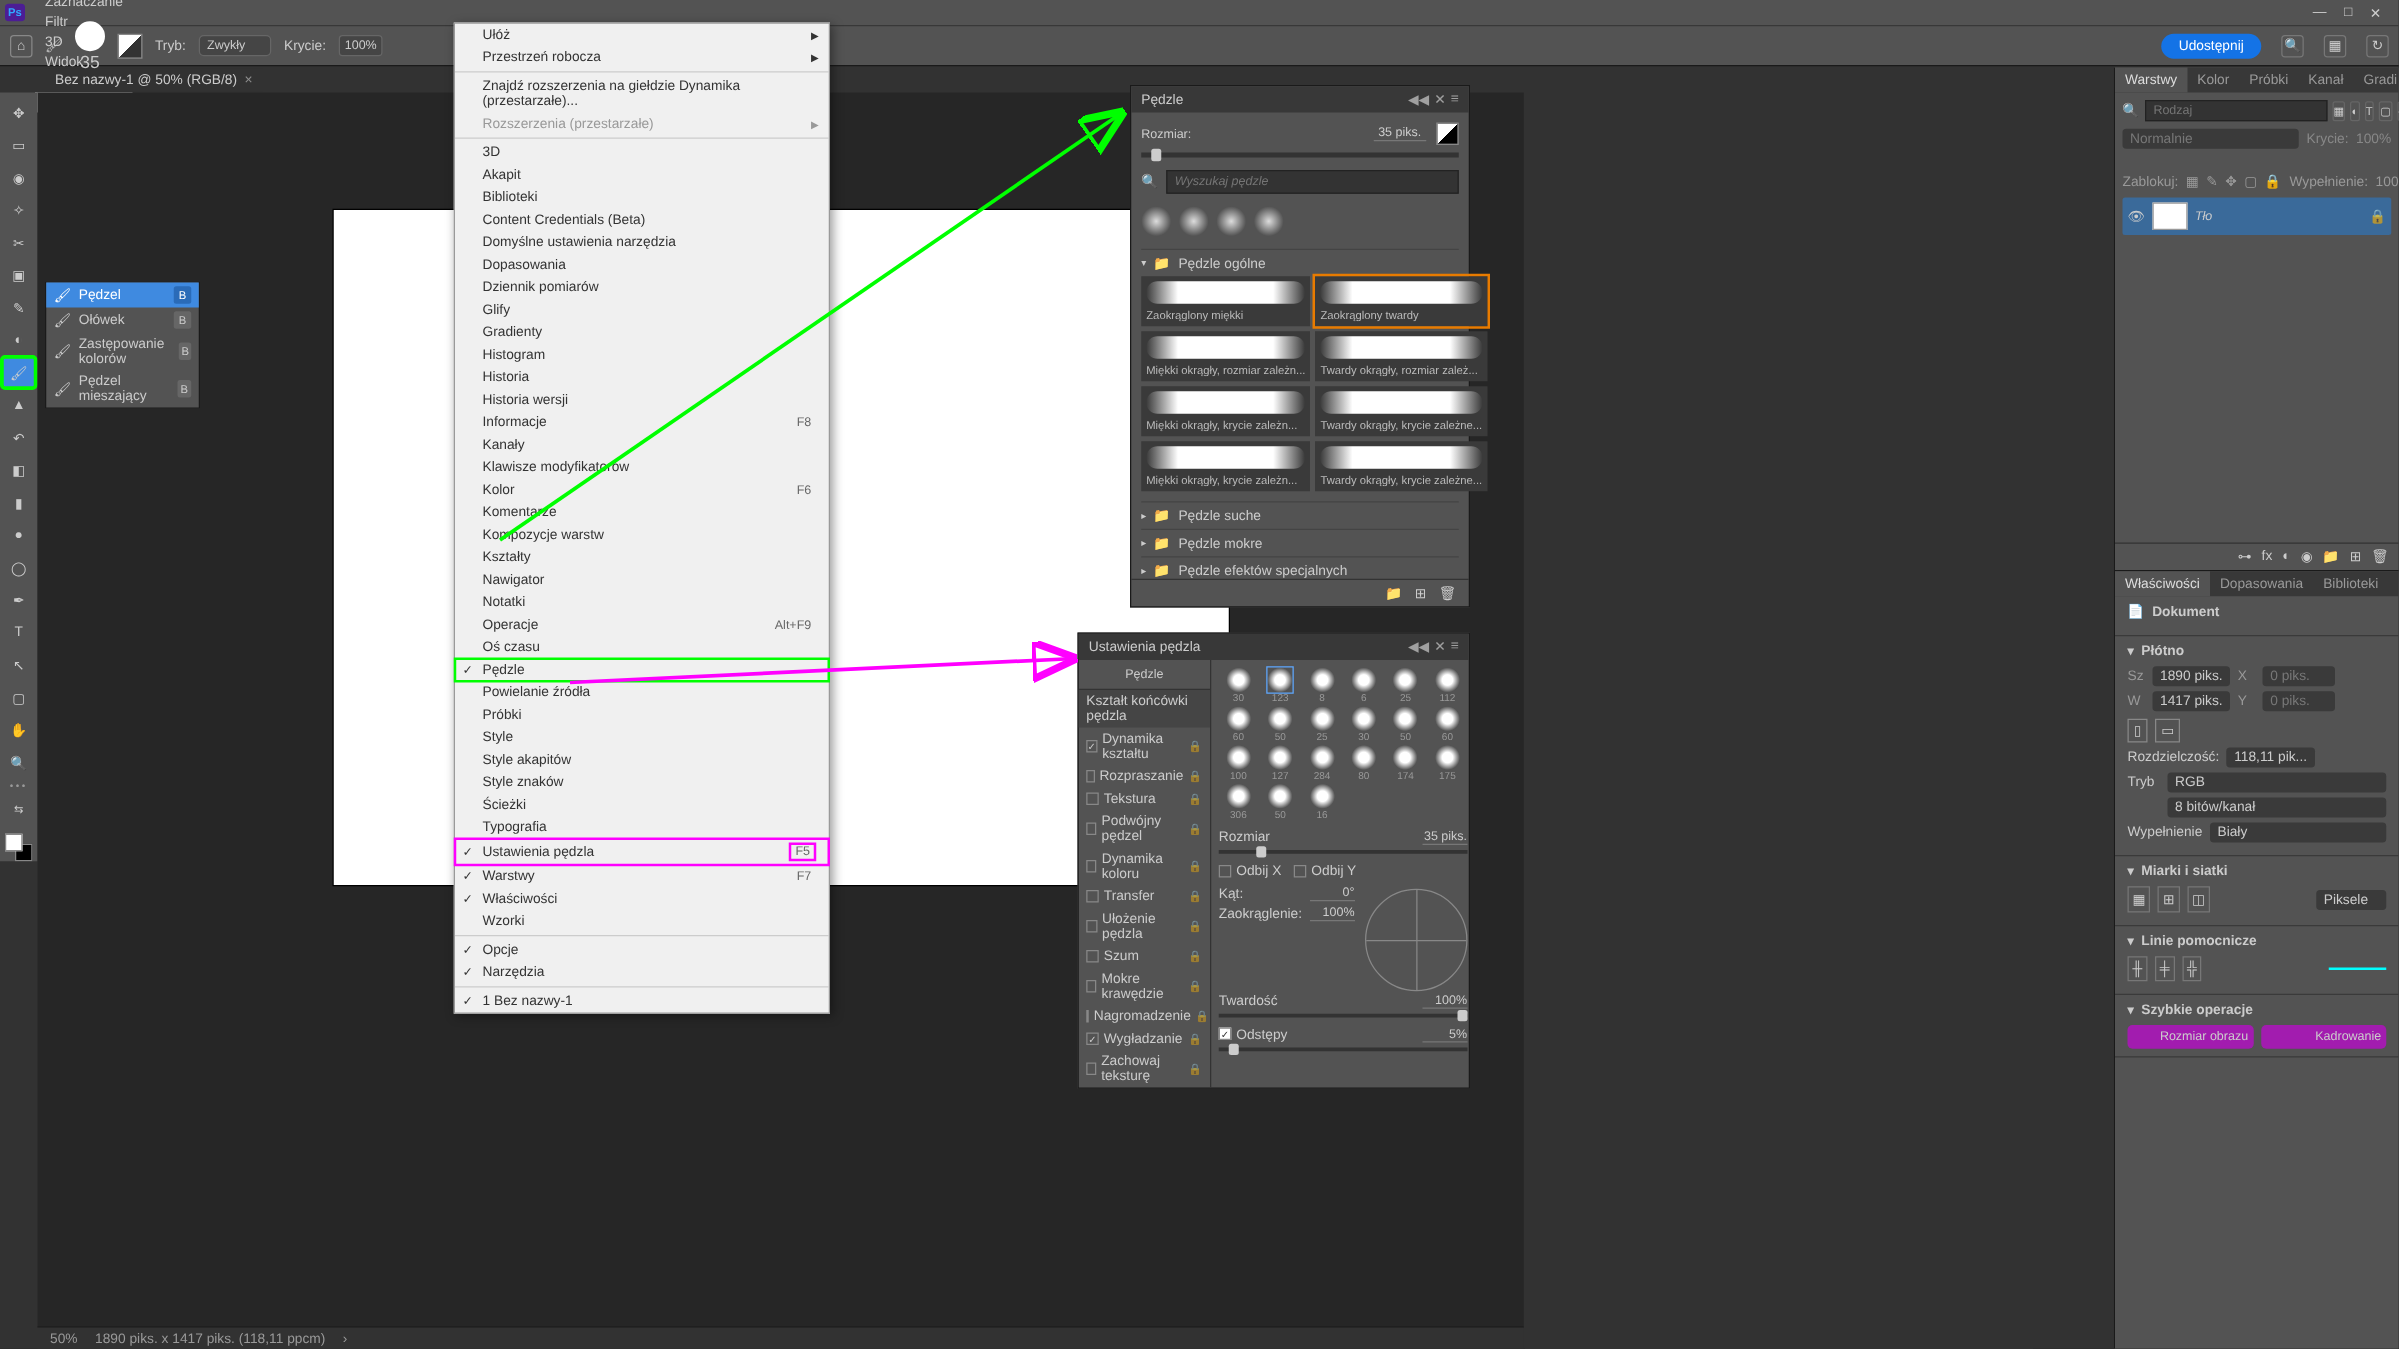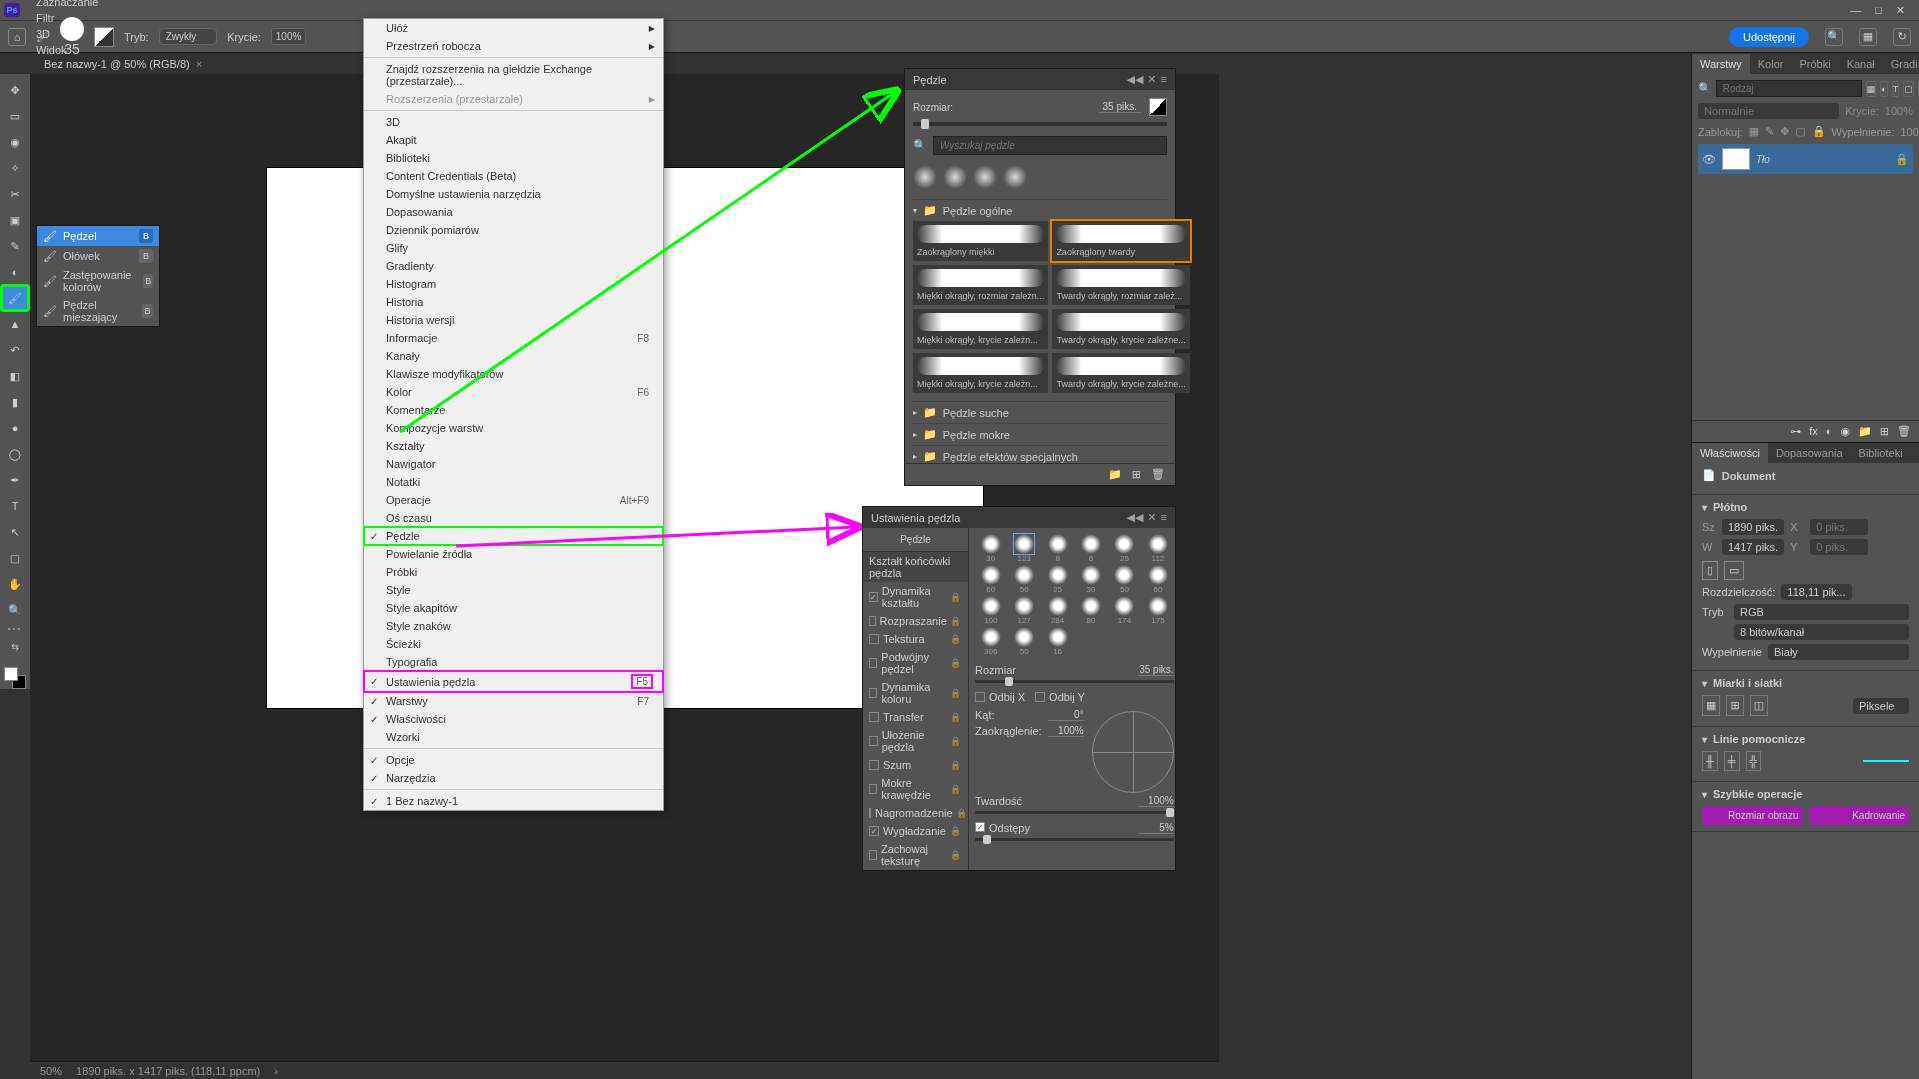--- a/index.html
+++ b/index.html
@@ -92,21 +92,21 @@
 .settings .circle::before{left:50%;top:0;bottom:0;width:1px}
 .settings .circle::after{top:50%;left:0;right:0;height:1px}
 .right-panels{position:absolute;right:0;top:54px;width:228px;bottom:0;background:#535353;border-left:1px solid #1a1a1a;display:flex;flex-direction:column}
 .tabs{display:flex;background:#383838;font-size:10px}
 .tabs .tb{padding:4px 8px;color:#999}
 .tabs .tb.act{background:#535353;color:#ddd}
 .layers{padding:6px}
 .layers .srch{display:flex;gap:4px;margin-bottom:6px;align-items:center}
 .layers .srch input{flex:1;background:#333;border:1px solid #222;padding:2px 6px;color:#999;font-size:10px}
 .layers .srch .fi{width:16px;height:16px;border:1px solid #666;border-radius:2px;display:flex;align-items:center;justify-content:center;font-size:9px}
-.layers .mode{display:flex;gap:6px;align-items:center;font-size:10px;margin-bottom:6px}
+.layers .mode{display:flex;gap:6px;align-items:center;font-size:10px;margin-bottom:20px}
 .layers .mode .sel{flex:1;background:#3a3a3a;padding:2px 6px;border-radius:3px;color:#777}
 .layers .lock{display:flex;gap:6px;align-items:center;font-size:10px;margin-bottom:6px;color:#999}
 .layers .lyr{display:flex;align-items:center;background:#3a6a9a;padding:4px;gap:6px;border-radius:2px}
 .layers .lyr .eye{font-size:11px}
 .layers .lyr .th{width:28px;height:22px;background:#fff;border:1px solid #999}
 .layers .lyr .nm{font-style:italic;font-size:10px}
 .layers .lyr .lck{margin-left:auto;opacity:.7}
 .lay-ftr{display:flex;justify-content:flex-end;gap:8px;padding:4px 8px;border-top:1px solid #333;font-size:10px;margin-top:auto}
 .props{border-top:1px solid #1a1a1a}
 .props .sec{padding:6px 10px;border-bottom:1px solid #3a3a3a}
@@ -224,21 +224,21 @@
       <span>🖌</span>
       <span>Pędzel mieszający</span>
       <span class="key">B</span>
     </div>
   </div>
 
 <div class="dd" id="dd">
     <div class="it sub">Ułóż</div>
     <div class="it sub">Przestrzeń robocza</div>
     <hr>
-    <div class="it">Znajdź rozszerzenia na giełdzie Exchange (przestarzałe)...</div>
+    <div class="it">Znajdź rozszerzenia na giełdzie Dynamika (przestarzałe)...</div>
     <div class="it sub dis">Rozszerzenia (przestarzałe)</div>
     <hr>
     <div class="it">3D</div>
     <div class="it">Akapit</div>
     <div class="it">Biblioteki</div>
     <div class="it">Content Credentials (Beta)</div>
     <div class="it">Domyślne ustawienia narzędzia</div>
     <div class="it">Dopasowania</div>
     <div class="it">Dziennik pomiarów</div>
     <div class="it">Glify</div>

